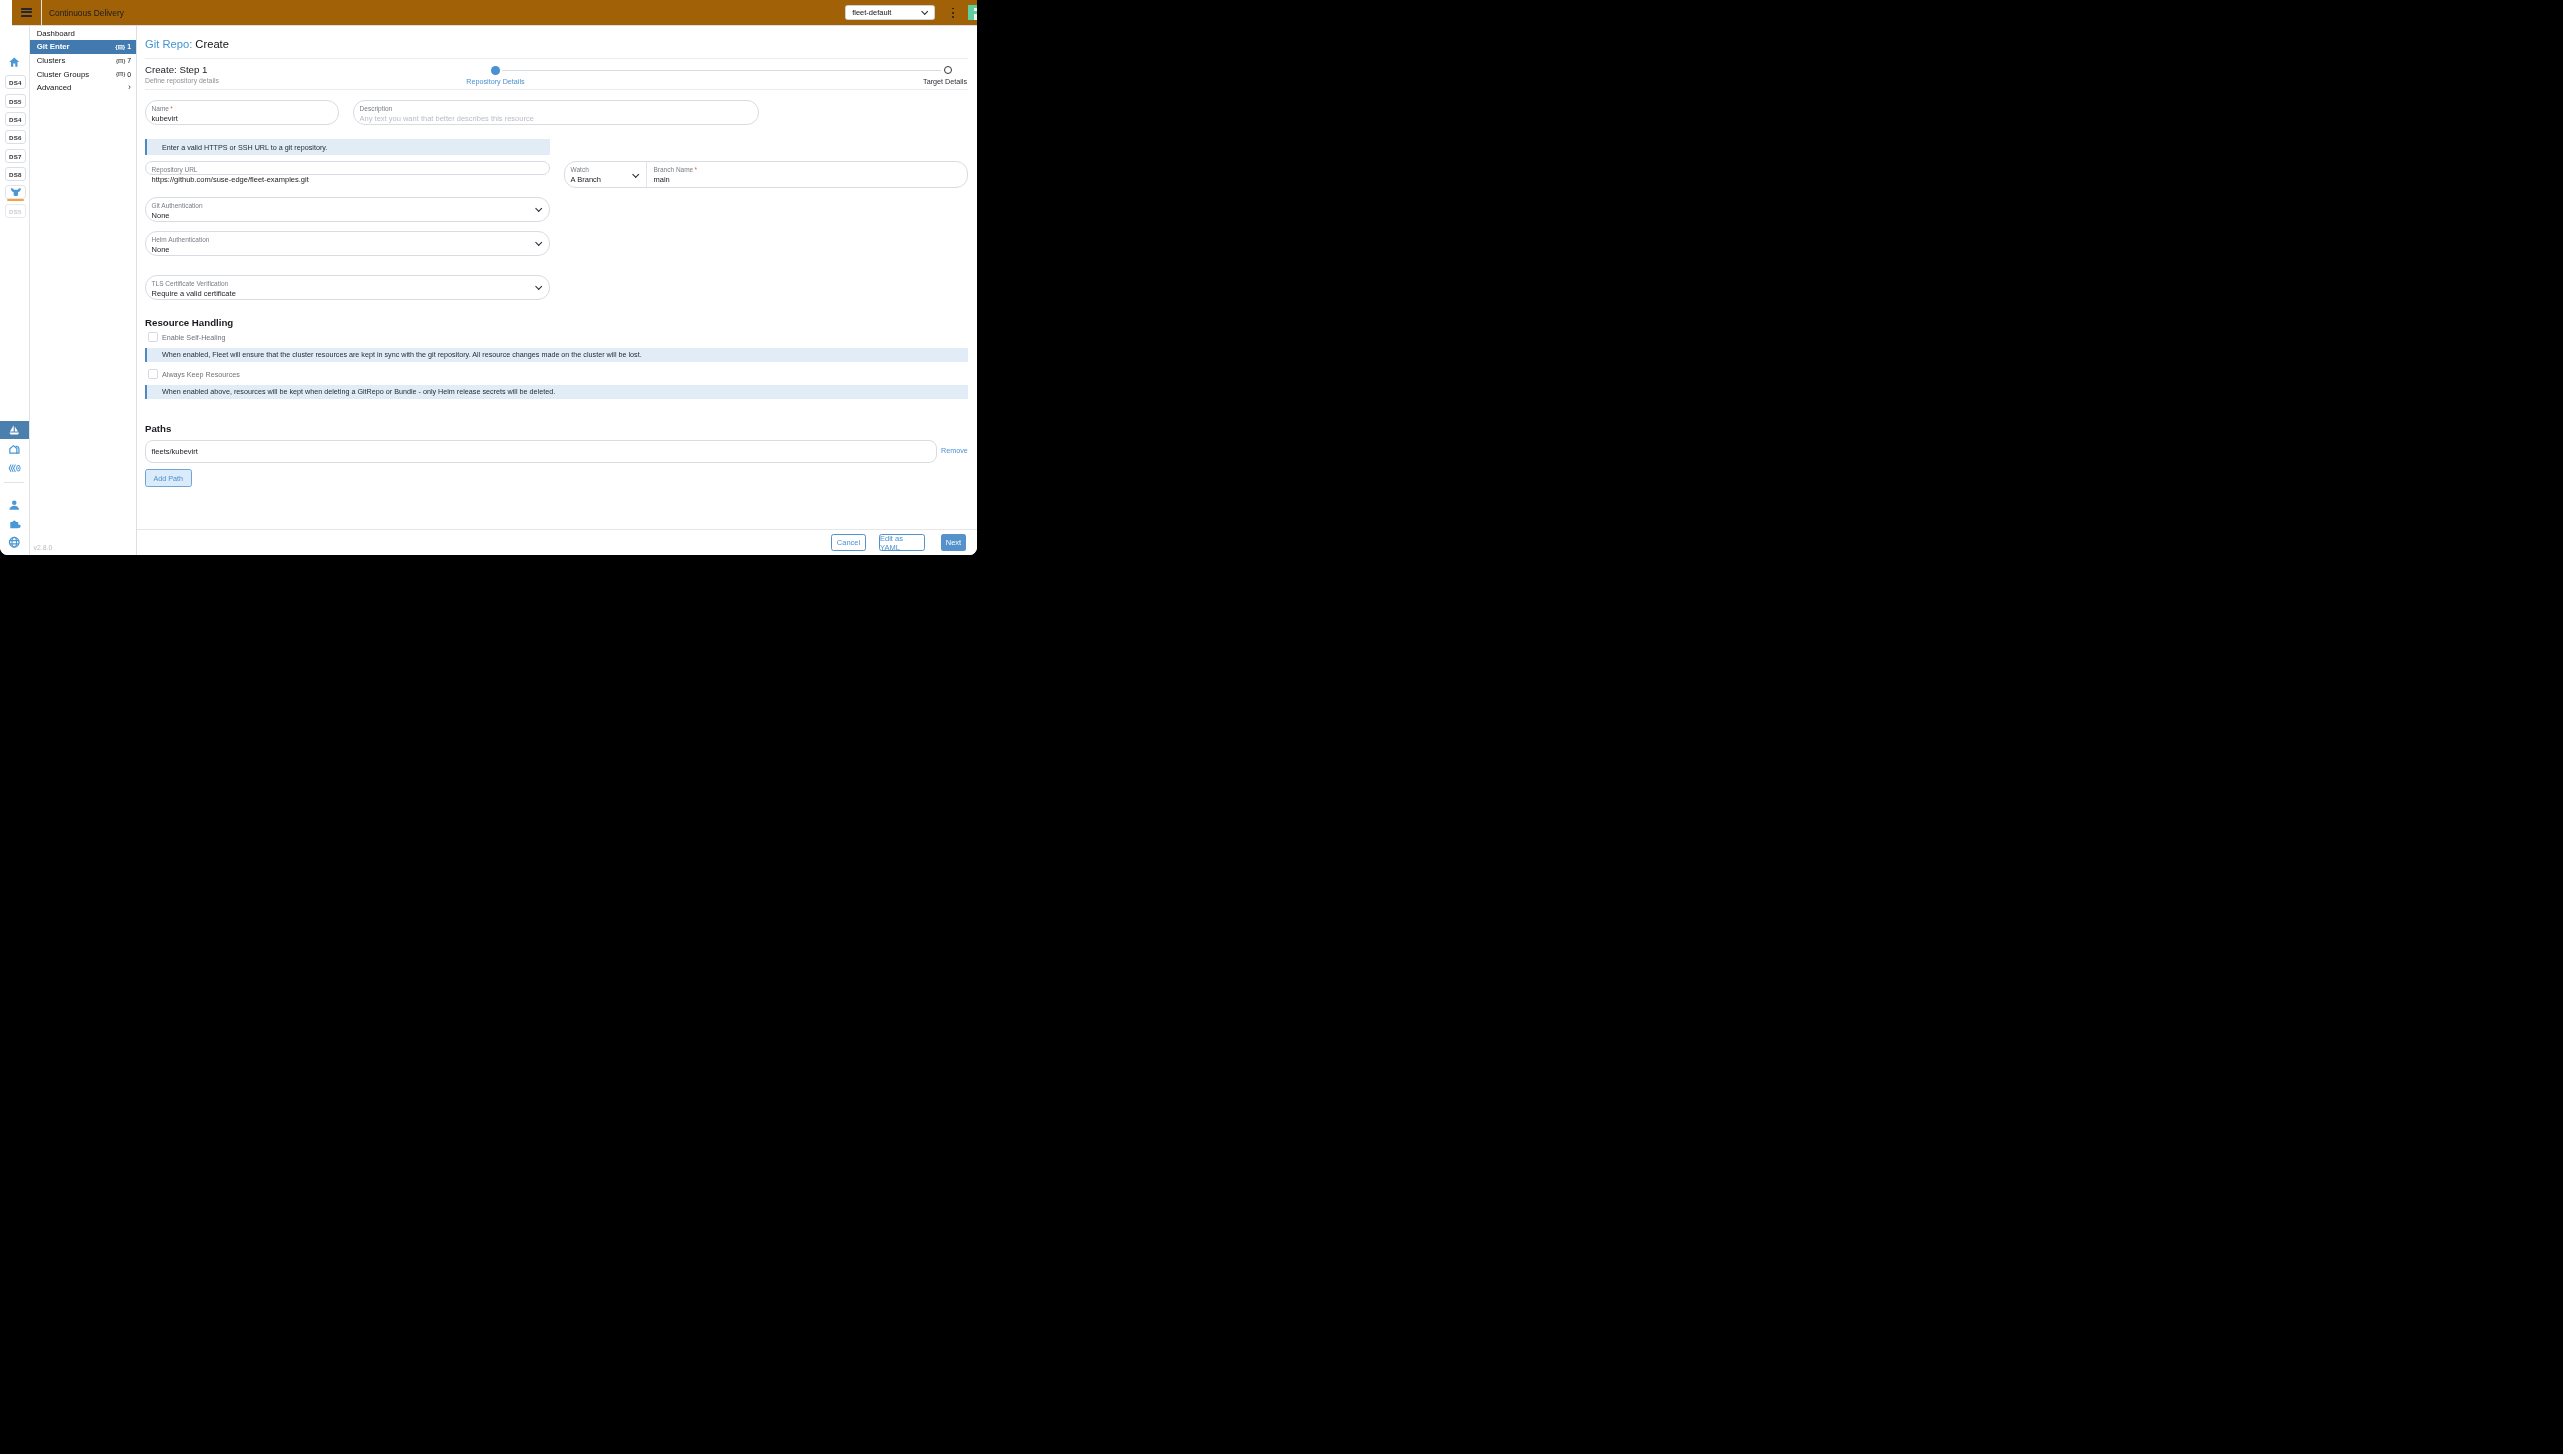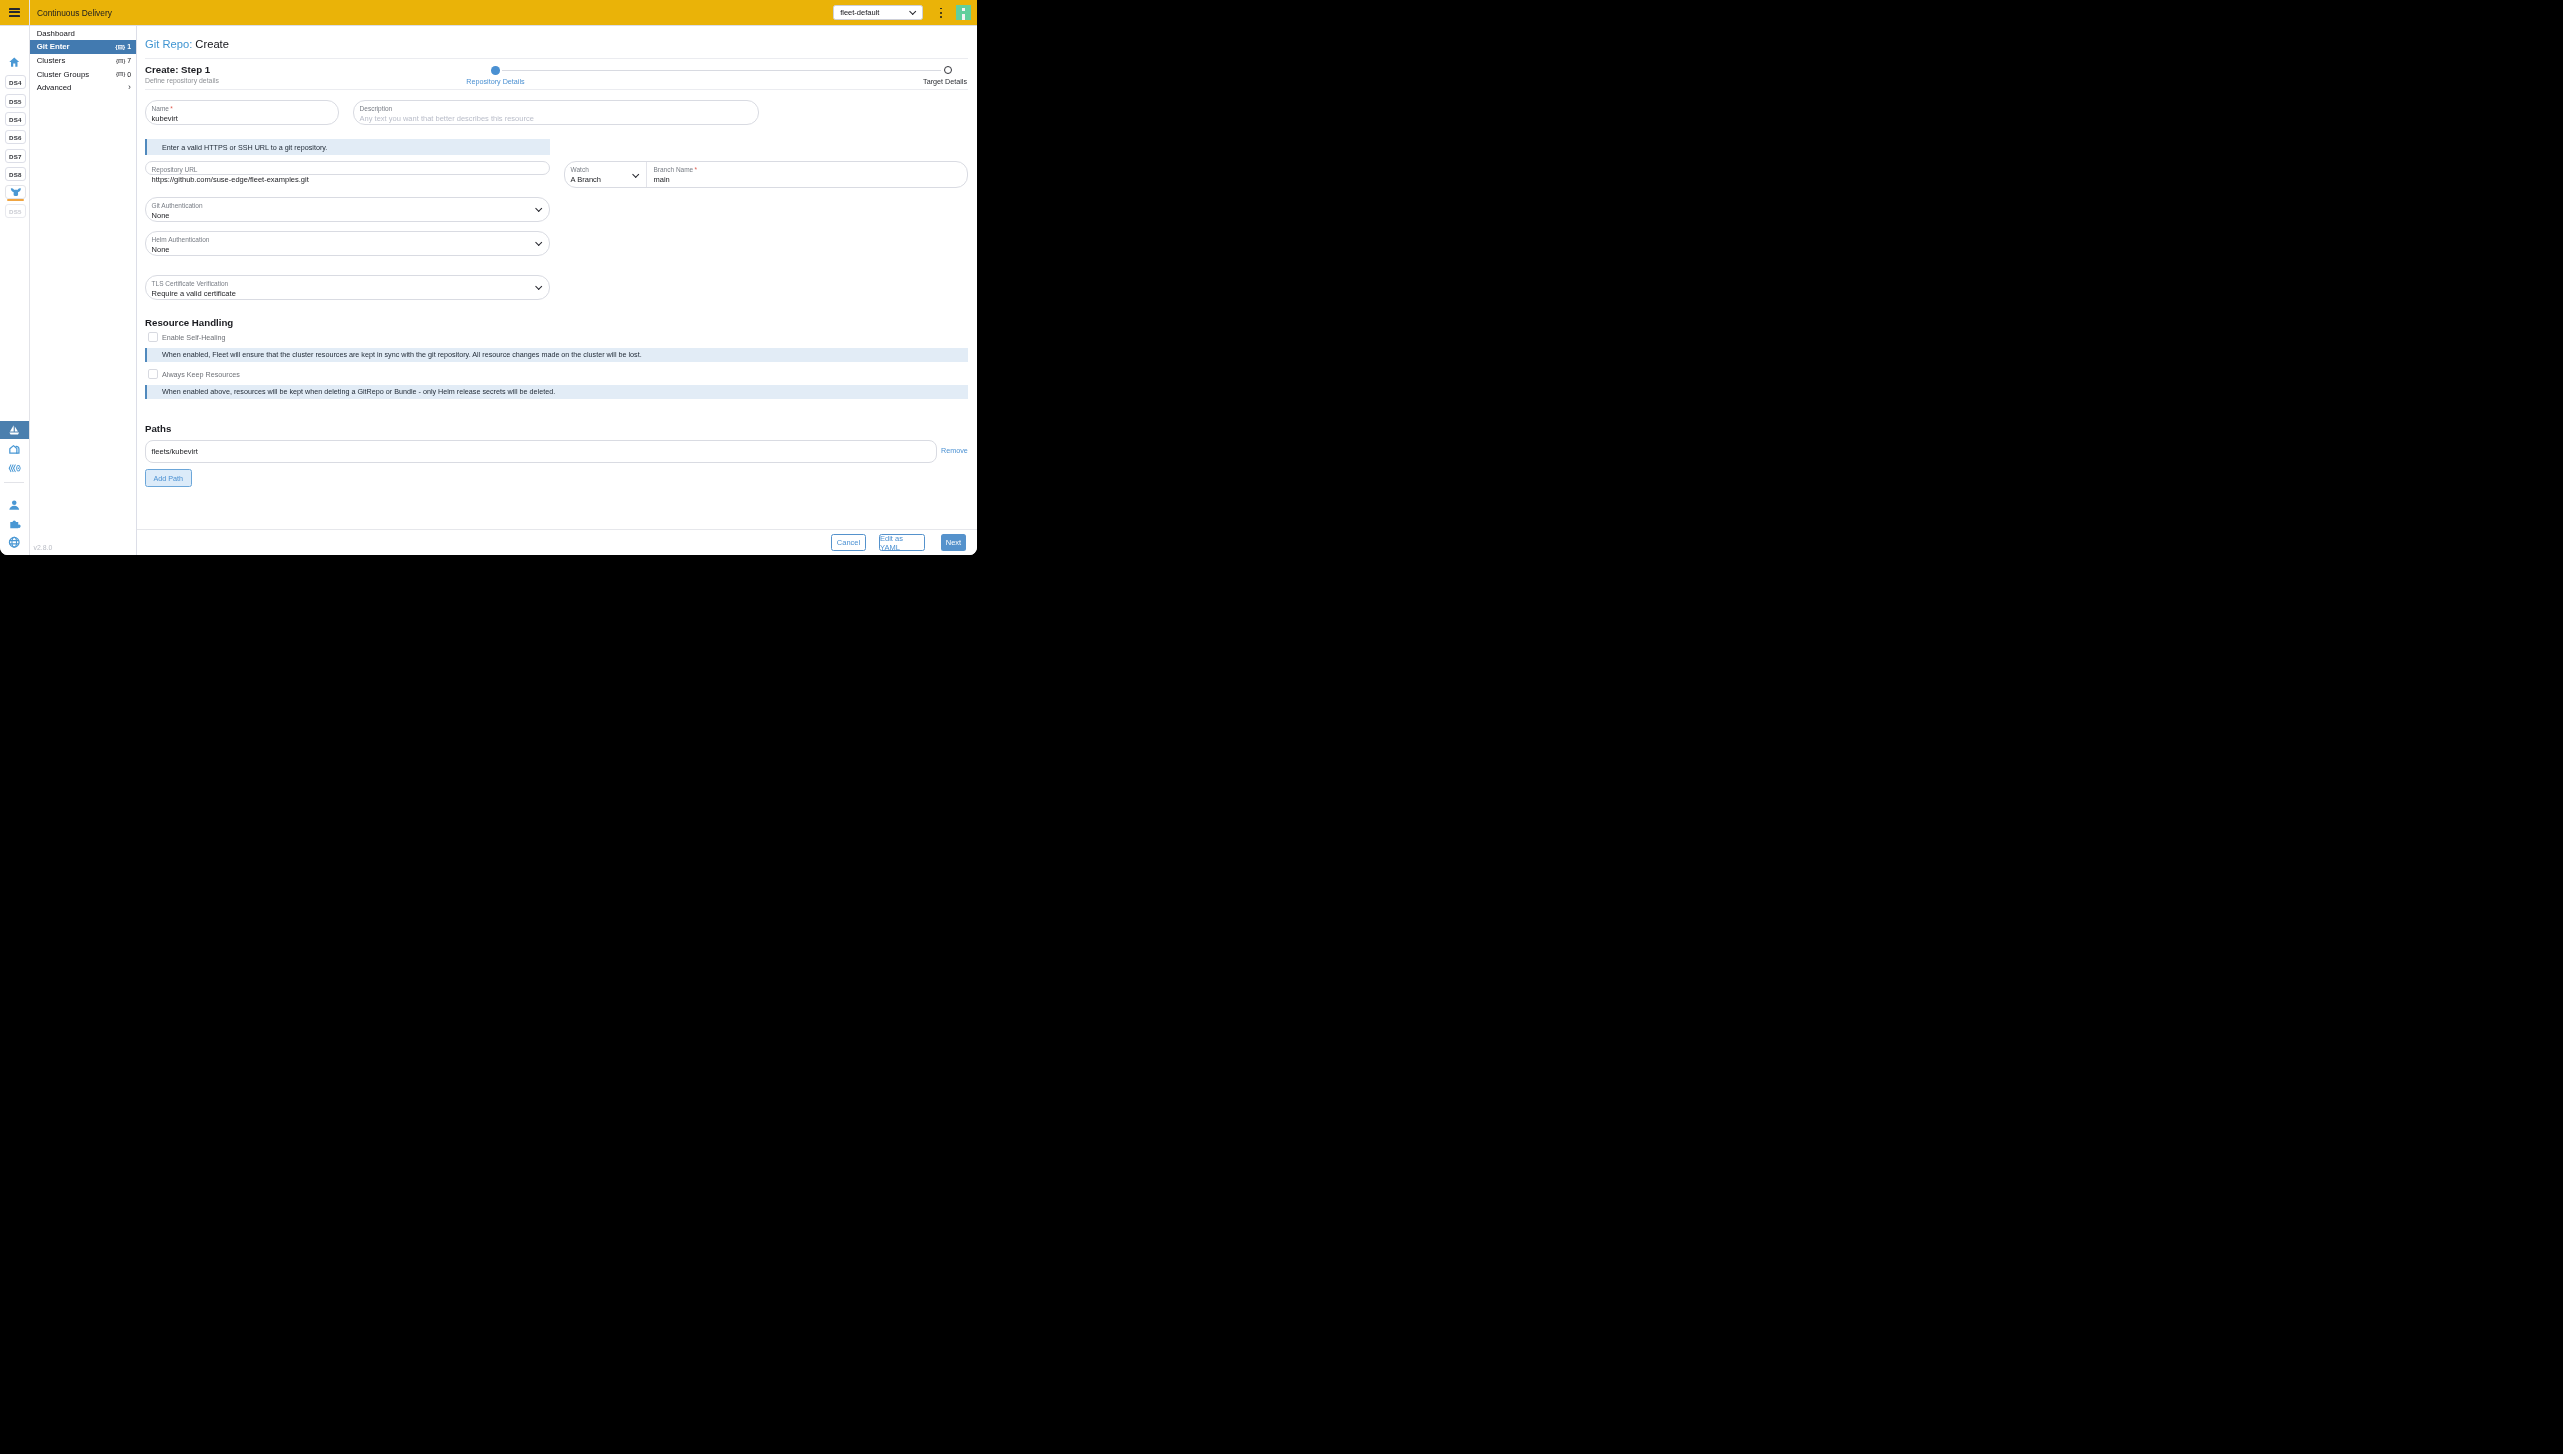--- a/index.html
+++ b/index.html
@@ -1,20 +1,20 @@
 <!DOCTYPE html>
 <html style="font-size:10px"><head>
 <meta charset="utf-8">
 <style>
   html,body{margin:0;padding:0;background:#000;}
   body{font-family:"Liberation Sans",sans-serif;-webkit-font-smoothing:antialiased;}
   .app{position:relative;width:977px;height:555px;background:#fff;overflow:hidden;
        border-radius:0 0 7.5px 7.5px;color:#141419;}
   
-  .topbar{position:absolute;left:0;top:0;right:0;height:25px;background:#eab308;
+  .topbar{position:absolute;left:12px;top:0;right:0;height:25px;background:#a16207;
           border-bottom:0.6px solid #dcdee7;z-index:30;}
   .burger{position:absolute;left:9.3px;top:8px;width:10.6px;height:8.7px;cursor:pointer;}
   .burger i{display:block;height:1.6px;background:#26272e;margin-bottom:1.9px;border-radius:0.6px;}
   .topbar .vdiv{position:absolute;left:29px;top:0;bottom:0;width:0.6px;background:#e3e4ea;}
   .app-title{position:absolute;left:37px;top:8px;font-size:8.4px;color:#1b1c21;}
   .ws-select{position:absolute;left:833px;top:5px;width:90px;height:15px;border:0.6px solid #ced0d9;
              border-radius:2.5px;display:flex;align-items:center;padding:0 6.2px;box-sizing:border-box;
              font-size:7.5px;color:#141419;cursor:pointer;background:#fff;}
   .ws-select .chev{margin-left:auto;}
   .chev{width:4.4px;height:4.4px;border-right:1px solid #26272e;border-bottom:1px solid #26272e;
@@ -48,21 +48,21 @@
   .nav-item .bicon{font-size:6.2px;position:relative;top:-0.3px;}
   .nav-item.sel{background:#427ab0;color:#fff;font-weight:bold;}
   .nav-item .chevr{margin-left:auto;font-size:8.7px;color:#33353b;line-height:1;}
   .version{position:absolute;left:5.6px;bottom:4.4px;font-size:6.9px;color:#b9bcc4;}
   
   .main{position:absolute;left:137px;top:25px;right:0;bottom:0;background:#fff;overflow:hidden;}
   .pgtitle{position:absolute;left:8px;top:12.5px;font-size:11.2px;}
   .pgtitle .pfx{color:#3f94d1;}
   .pgtitle .nm{color:#141419;}
   .hr{position:absolute;left:8px;right:9.3px;height:0.6px;background:#ebecf0;}
-  .step-title{position:absolute;left:8px;top:39px;font-size:9.7px;font-weight:bold;color:#1b1c21;}
+  .step-title{position:absolute;left:8px;top:39px;font-size:9.7px;font-weight:normal;color:#1b1c21;}
   .step-sub{position:absolute;left:8px;top:52px;font-size:6.9px;color:#8e9196;}
   .sdot{position:absolute;left:354px;top:41px;width:8.7px;height:8.7px;border-radius:50%;background:#4a90d2;cursor:pointer;}
   .sline{position:absolute;left:365px;top:45px;width:439px;height:0.9px;background:#d8dae1;}
   .scircle{position:absolute;left:807px;top:41px;width:6.2px;height:6.2px;border-radius:50%;
            border:1.2px solid #33343a;background:#fff;cursor:pointer;}
   .slabel1{position:absolute;left:312px;top:52px;width:93px;text-align:center;font-size:7.2px;color:#4a90d2;cursor:pointer;}
   .slabel2{position:absolute;left:737px;top:52px;width:93px;text-align:right;font-size:7.2px;color:#2b2d33;}
   
   .fbox{position:absolute;border:0.6px solid #d9dbe2;border-radius:12px;background:#fff;box-sizing:border-box;}
   .fbox .lbl{position:absolute;left:5.6px;top:3.7px;font-size:6.5px;color:#777c84;}

